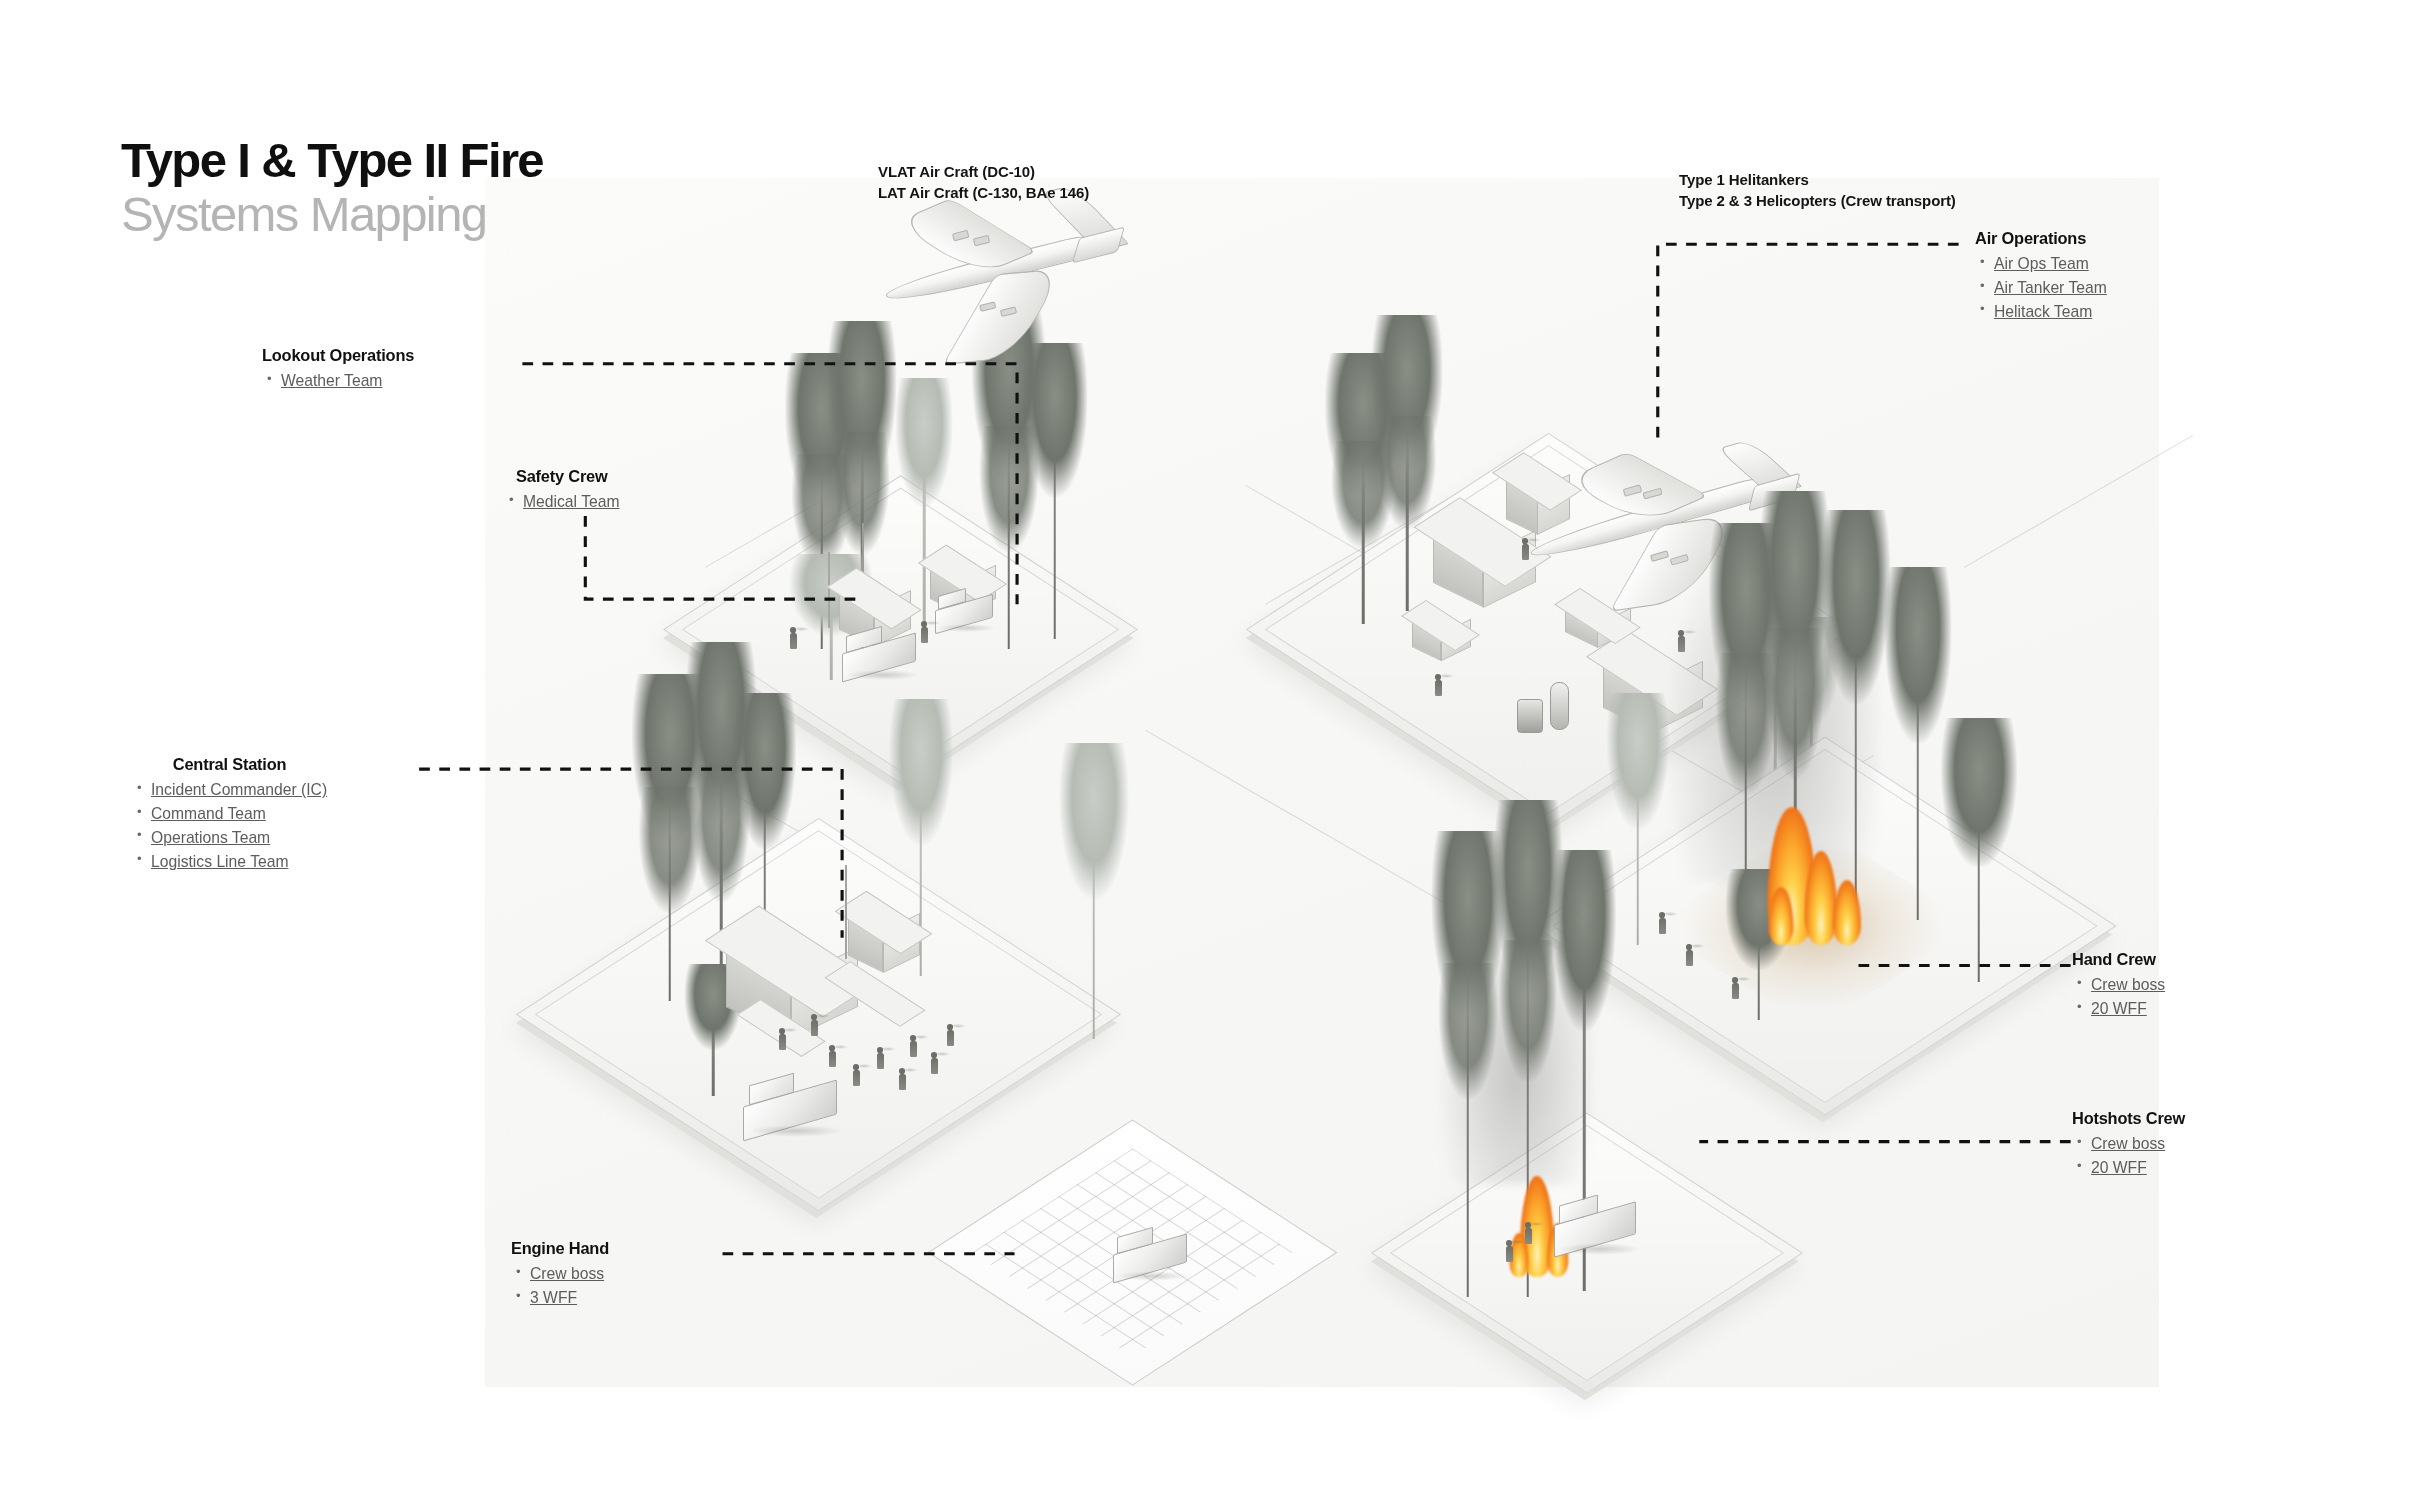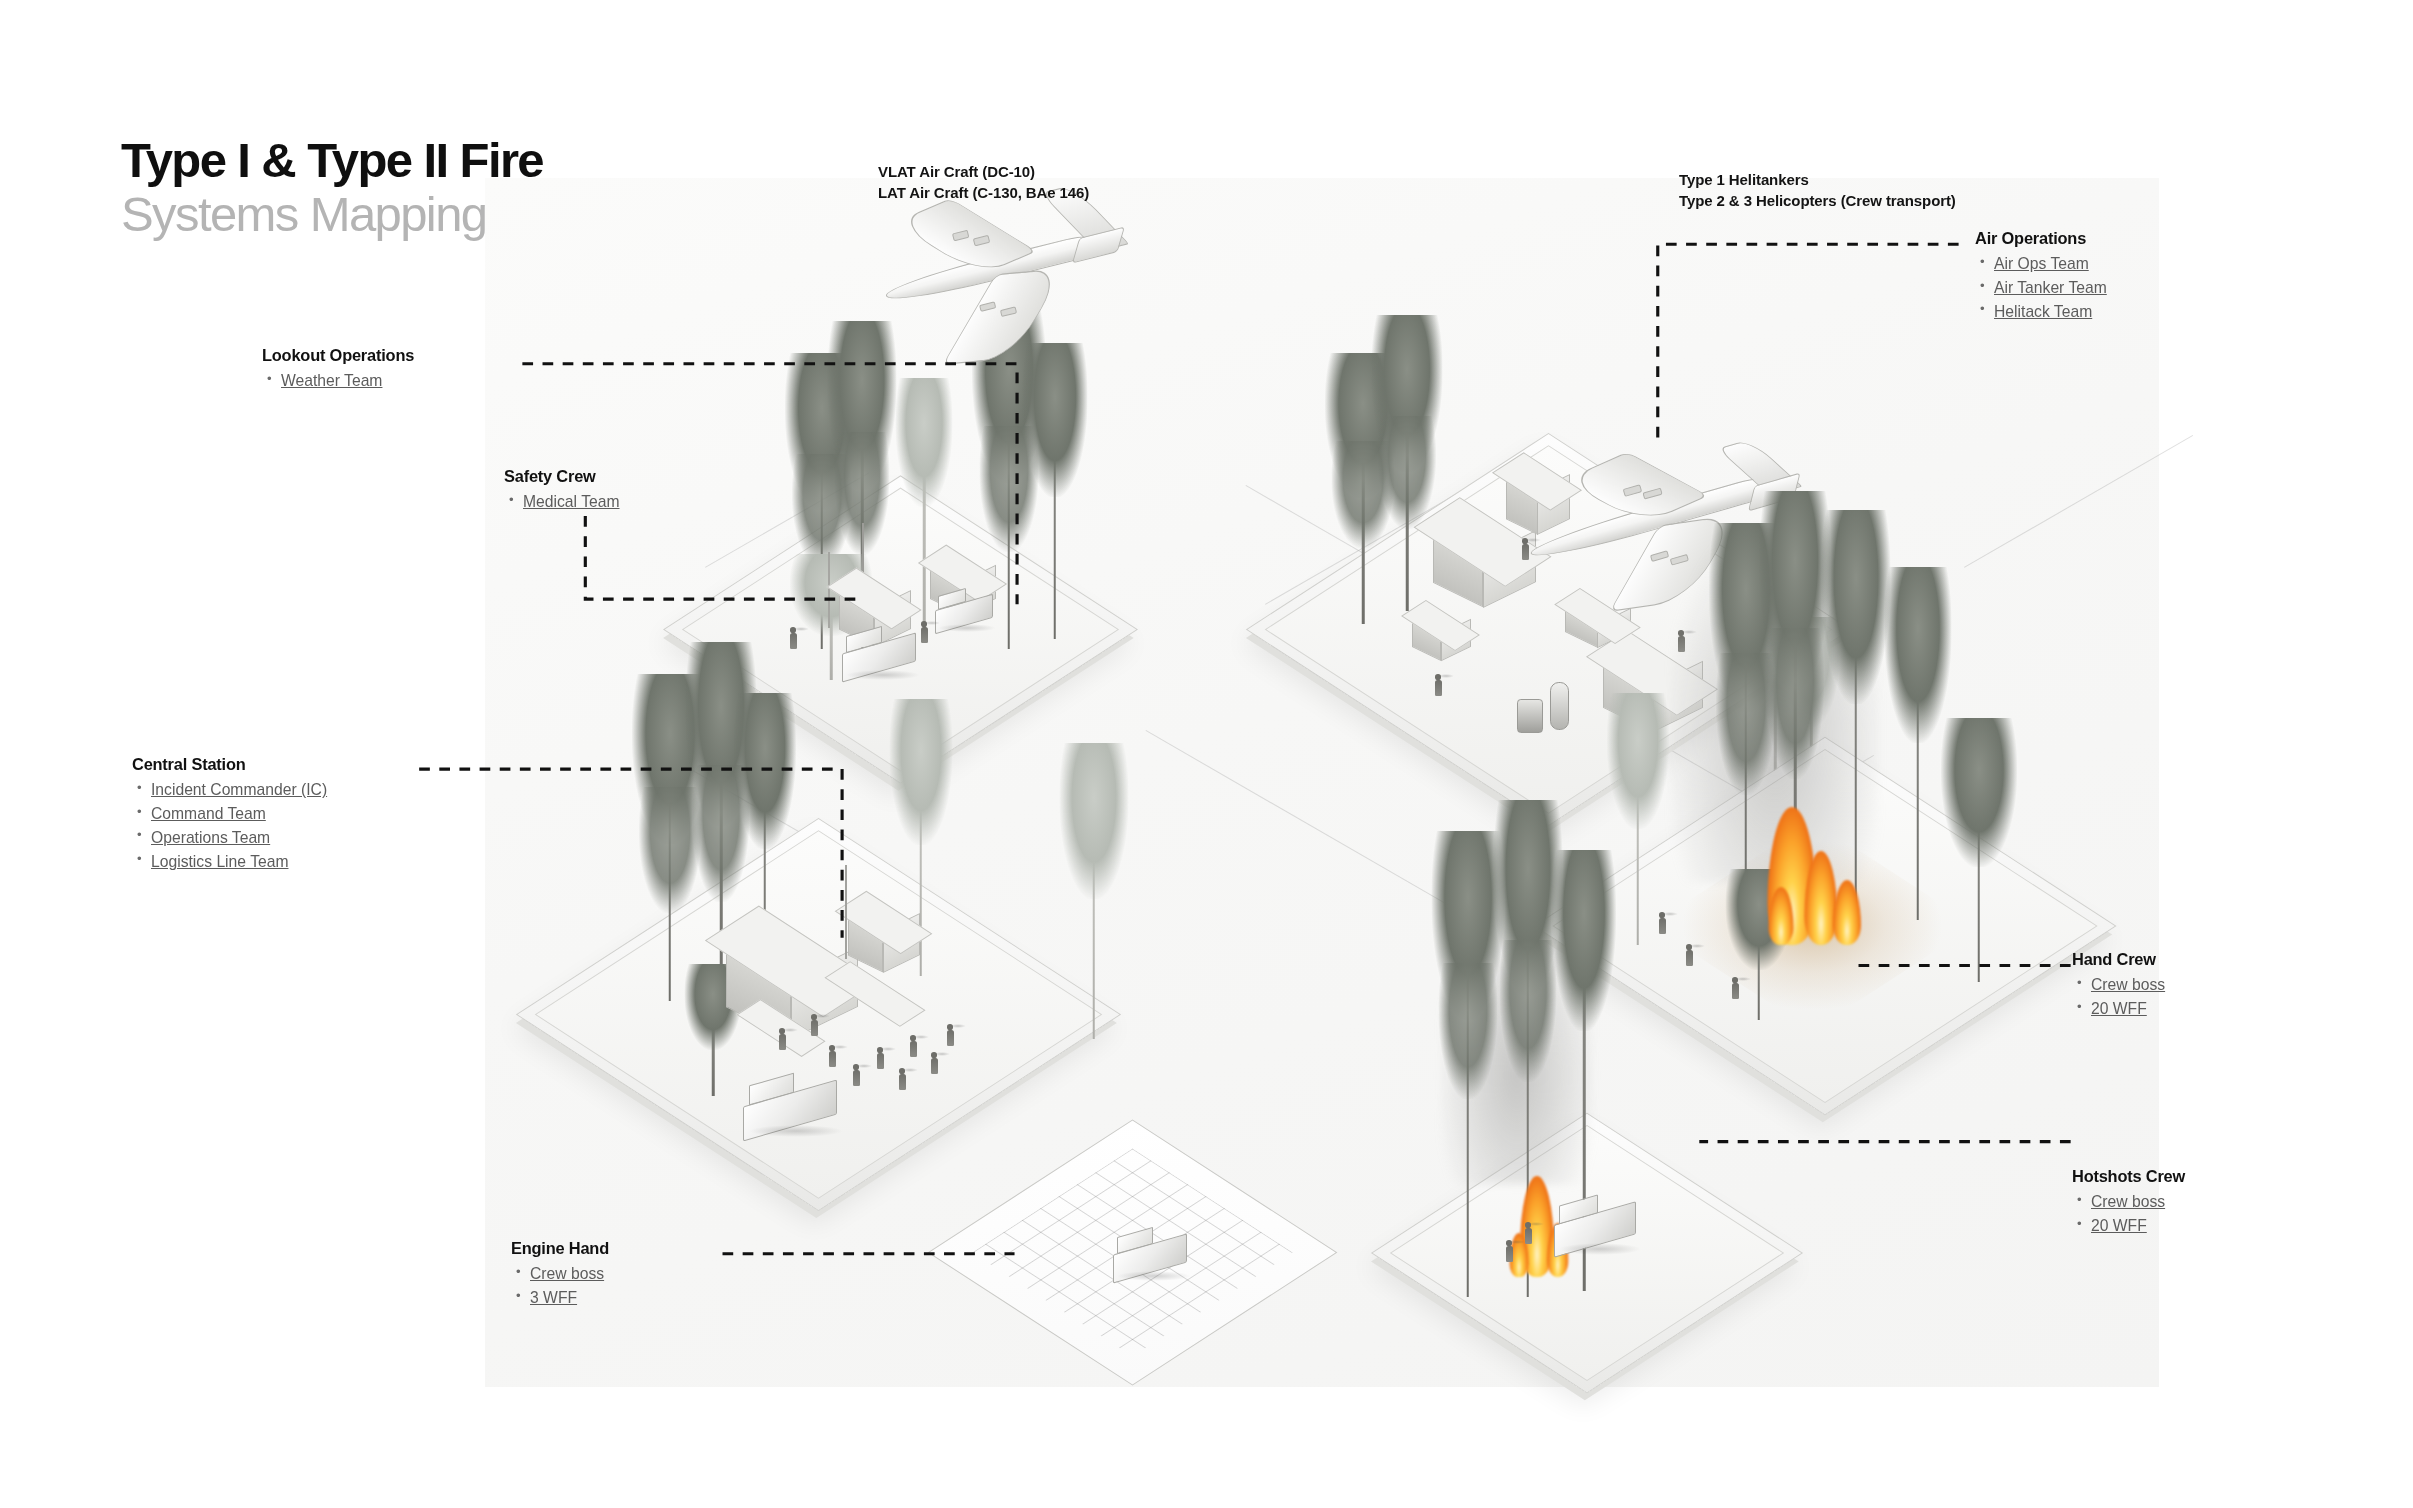--- a/index.html
+++ b/index.html
@@ -28,21 +28,21 @@
   }
   .title-line2 {
     font-size: 49px; font-weight: 400; color: #b4b4b4;
     letter-spacing: -1.6px; line-height: 1.05; margin-top: 3.8px;
   }
 
   
   .anno { position: absolute; }
   .anno-head {
     font-size: 16.4px; font-weight: 700; color: #111111;
-    letter-spacing: -0.2px; white-space: nowrap; line-height: 1.25;
+    letter-spacing: -0.2px; white-space: nowrap; line-height: 1.25; text-align: center;
   }
   .anno-list { list-style: none; margin-top: 3.8px; }
   .anno-list li {
     font-size: 15.7px; color: #5c5c5c; line-height: 1.52;
     white-space: nowrap; padding-left: 19px; position: relative; text-decoration: underline;
   }
   .anno-list li::before {
     content: "\2022"; position: absolute; left: 5px; top: -0.6px;
     color: #6a6a6a; font-size: 13.2px;
   }
@@ -665,21 +665,21 @@
   </div>
 
   <div class="anno right" style="left:2072px;top:949px;">
     <div class="anno-head">Hand Crew</div>
     <ul class="anno-list">
       <li>Crew boss</li>
       <li>20 WFF</li>
     </ul>
   </div>
 
-  <div class="anno right" style="left:2072px;top:1166px;">
+  <div class="anno right" style="left:2072px;top:1108px;">
     <div class="anno-head">Hotshots Crew</div>
     <ul class="anno-list">
       <li>Crew boss</li>
       <li>20 WFF</li>
     </ul>
   </div>
 
 </div>
 
 

